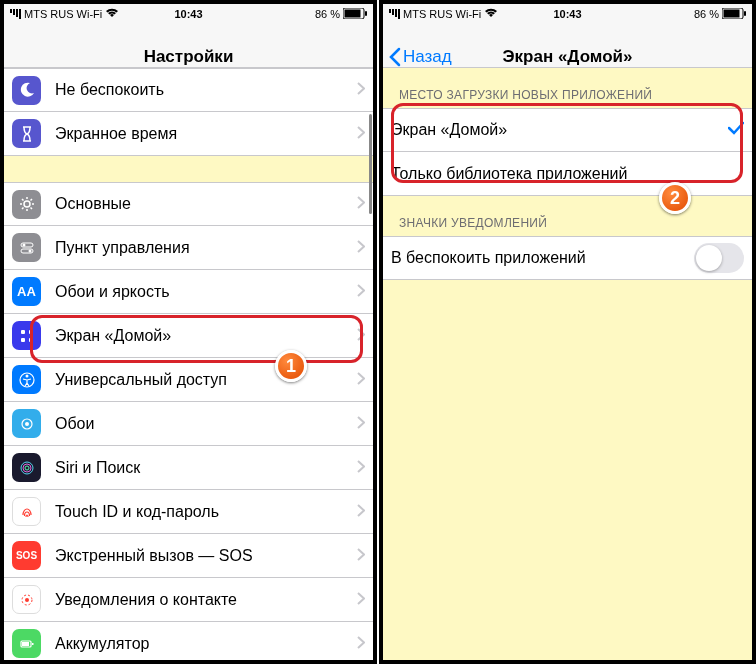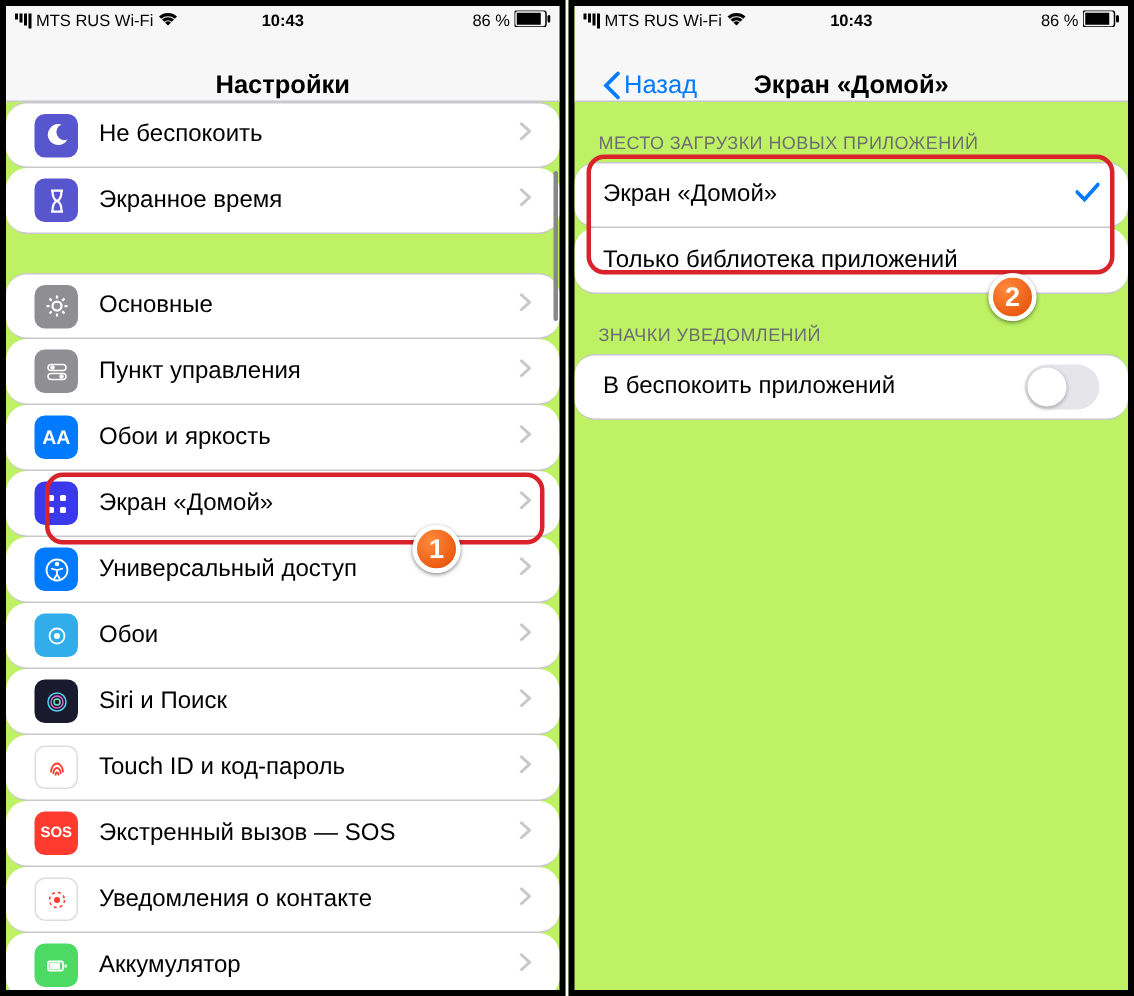--- a/index.html
+++ b/index.html
@@ -1,31 +1,31 @@
 <!DOCTYPE html>
 <html><head>
 <meta charset="utf-8">
 <style>
 * { margin:0; padding:0; box-sizing:border-box; font-family:-apple-system,BlinkMacSystemFont,"Segoe UI",Helvetica,Arial,sans-serif; }
 body { background:#fff; width:756px; height:664px; position:relative; }
-.frame { position:absolute; top:0; width:377px; height:664px; border:4px solid #000; background:#bef264; overflow:hidden; }
+.frame { position:absolute; top:0; width:377px; height:664px; border:4px solid #000; background:#fef9c3; overflow:hidden; }
 .frame.left { left:0; }
 .frame.right { left:379px; }
 .statusbar { height:20px; background:#f7f7f7; display:flex; align-items:center; font-size:11px; padding:0 6px; color:#000; justify-content:space-between; }
 .sb-left,.sb-right { display:flex; align-items:center; gap:3px; }
 .sb-center { position:absolute; left:0; right:0; text-align:center; font-weight:600; }
 .signal { display:flex; gap:1px; }
 .sbar { width:2px; background:#000; }
 .navbar { height:44px; background:#f7f7f7; border-bottom:1px solid #c8c8cc; display:flex; align-items:flex-end; justify-content:center; position:relative; }
 .navbar-title { font-size:17px; font-weight:600; }
-.back-btn { position:absolute; left:19px; display:flex; align-items:center; color:#007aff; font-size:17px; }
+.back-btn { position:absolute; left:6px; display:flex; align-items:center; color:#007aff; font-size:17px; }
 .back-btn svg { margin-right:2px; }
 .section-hdr { font-size:12px; color:#6d6d72; padding:20px 16px 6px; text-transform:uppercase; letter-spacing:0.3px; }
 .blank { height:26px; }
-.row { height:44px; background:#fff; border-bottom:1px solid #c8c8cc; display:flex; align-items:center; padding:0 19px; font-size:16px; position:relative;border-radius:14px; }
+.row { height:44px; background:#fff; border-bottom:1px solid #c8c8cc; display:flex; align-items:center; padding:0 8px; font-size:16px; position:relative; }
 .row.first { border-top:1px solid #c8c8cc; }
 .row .icon { width:29px; height:29px; border-radius:7px; margin-right:14px; display:flex; align-items:center; justify-content:center; font-size:16px; color:#fff; flex-shrink:0; }
 .row .label { flex:1; color:#000; }
 .chev { color:#c7c7cc; }
 .check { color:#007aff; }
 .switch { width:50px; height:30px; background:#e5e5ea; border-radius:15px; position:relative; }
 .switch .knob { position:absolute; left:2px; top:2px; width:26px; height:26px; background:#fff; border-radius:13px; box-shadow:0 1px 3px rgba(0,0,0,0.3); }
 .highlight { position:absolute; border:3px solid #d8232a; border-radius:12px; pointer-events:none; }
 .marker { position:absolute; width:32px; height:32px; border-radius:50%; border:3px solid #fff; font-size:18px; font-weight:bold; color:#fff; display:flex; align-items:center; justify-content:center; box-shadow:0 1px 3px rgba(0,0,0,0.5); }
 .m1 { background:radial-gradient(circle at 35% 30%,#ff8a3d,#e24a00); }

